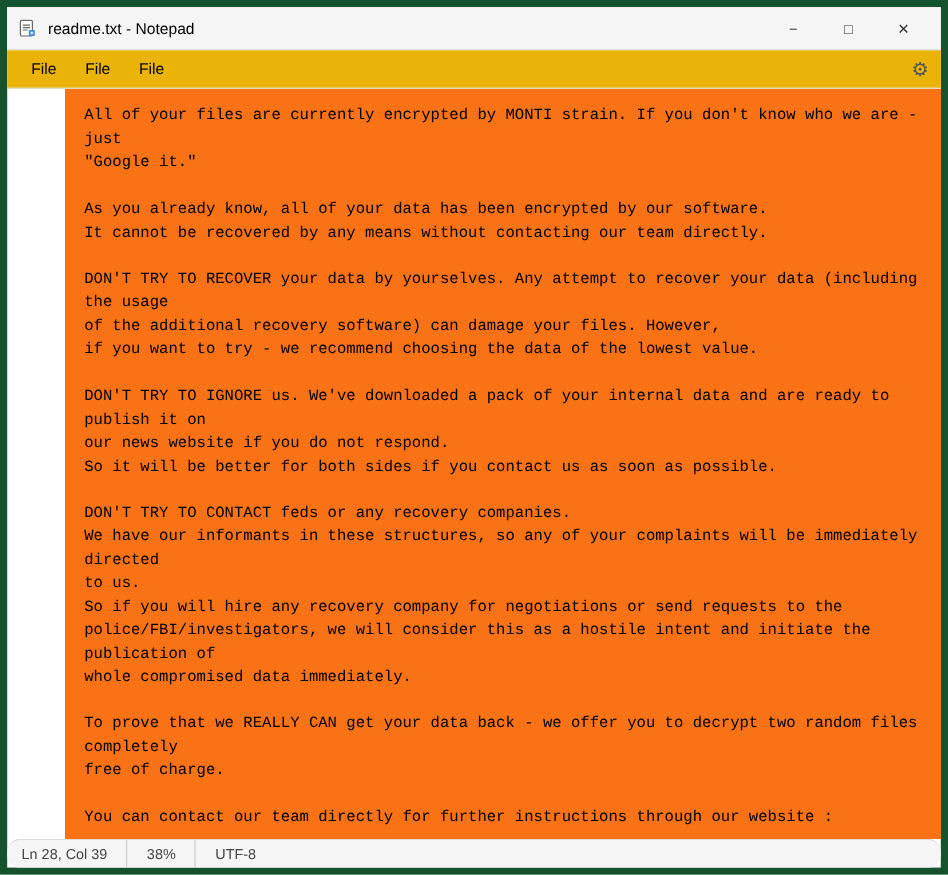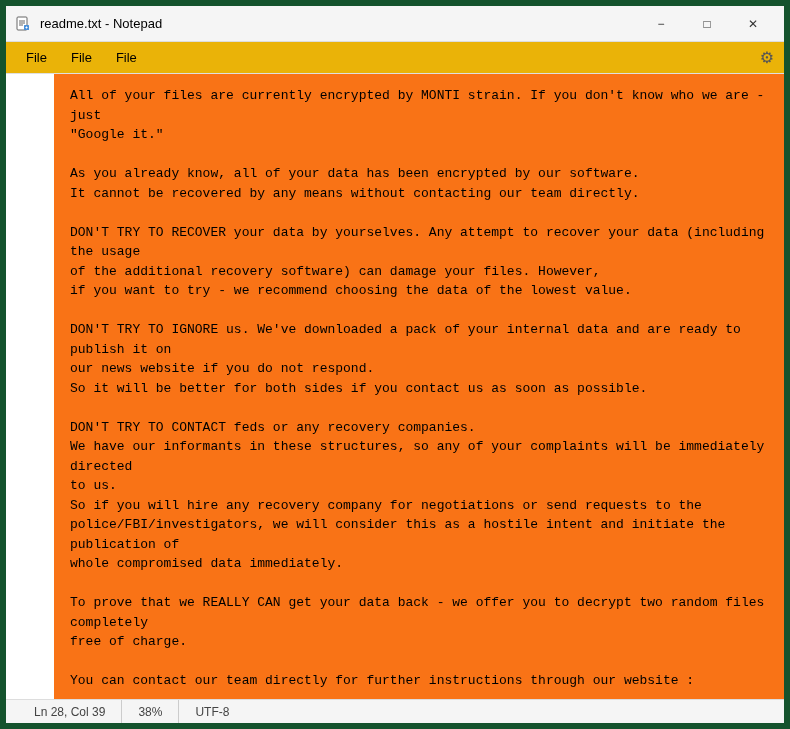--- a/index.html
+++ b/index.html
@@ -118,25 +118,26 @@
       word-wrap: break-word;
       margin-left: 48px;
     }
 
     .status-bar {
       height: 24px;
       background: #f5f5f5;
       border-top: 1px solid #ddd;
       display: flex;
       align-items: center;
-      padding: 0 28px;
+      padding: 0 12px;
       font-size: 12px;
       color: #444;
       flex-shrink: 0;
       gap: 0;
+      border-radius: 11px;
     }
 
     .status-section {
       padding: 0 16px;
       border-right: 1px solid #ccc;
       height: 100%;
       display: flex;
       align-items: center;
     }
 

